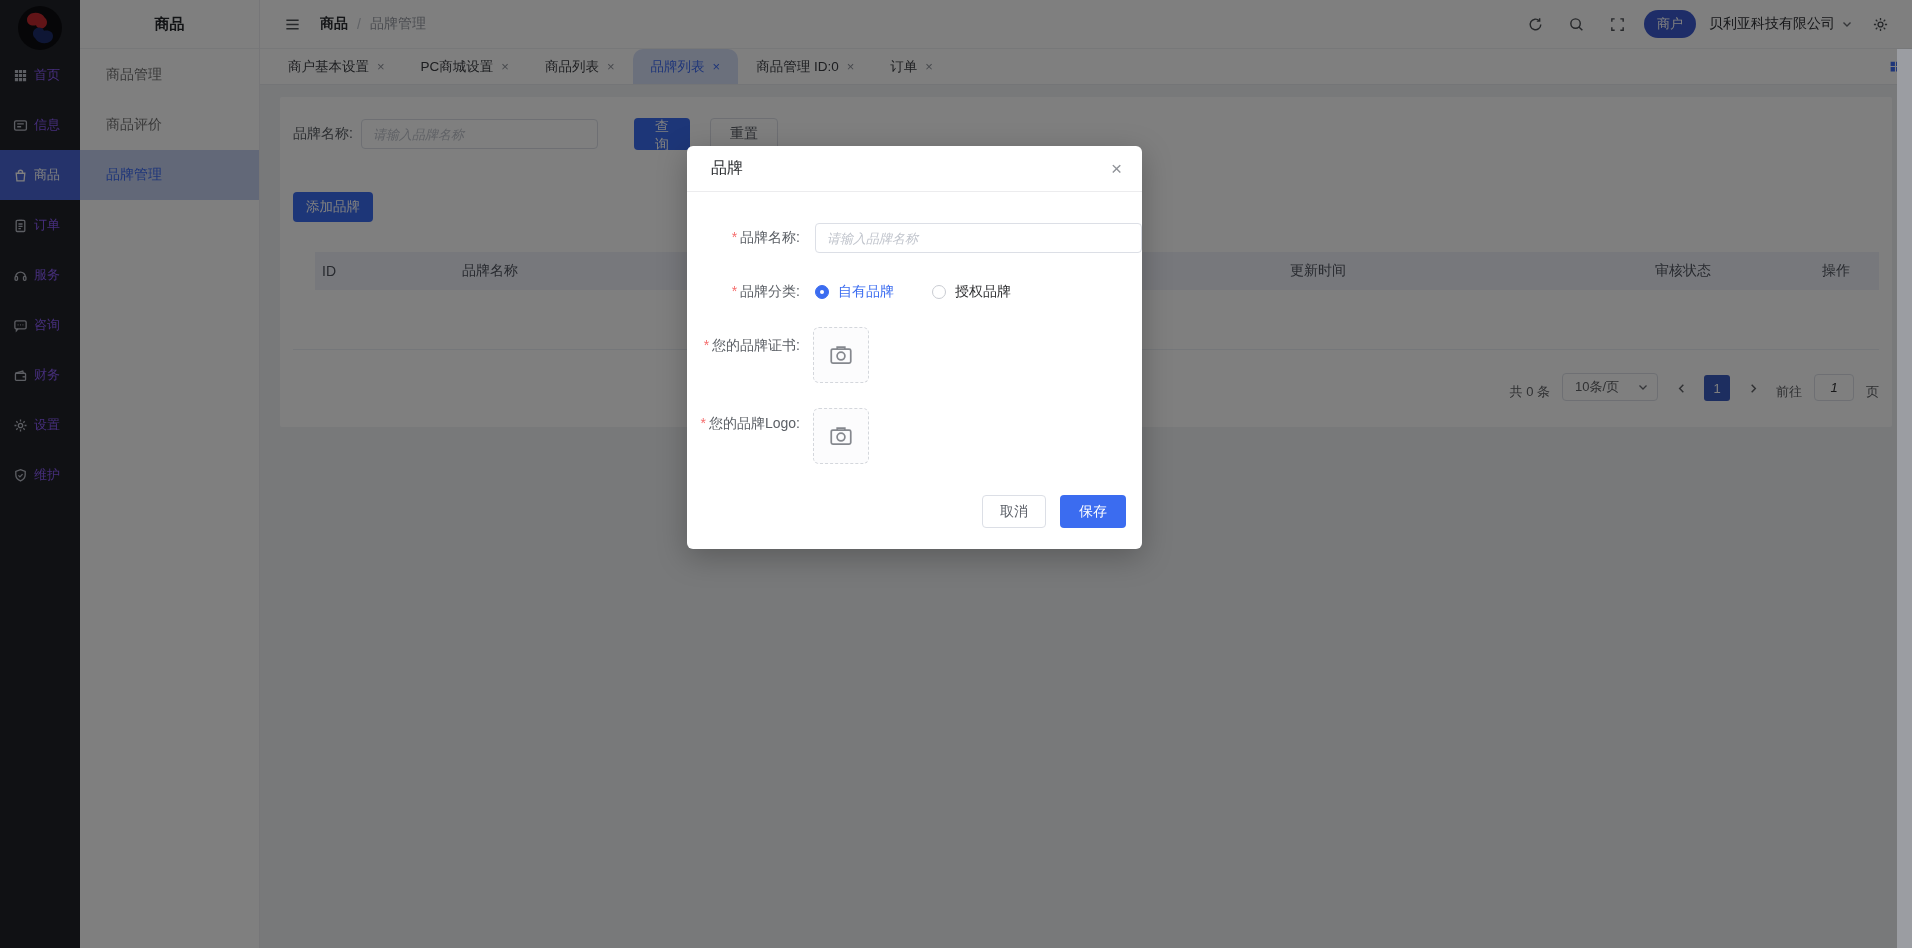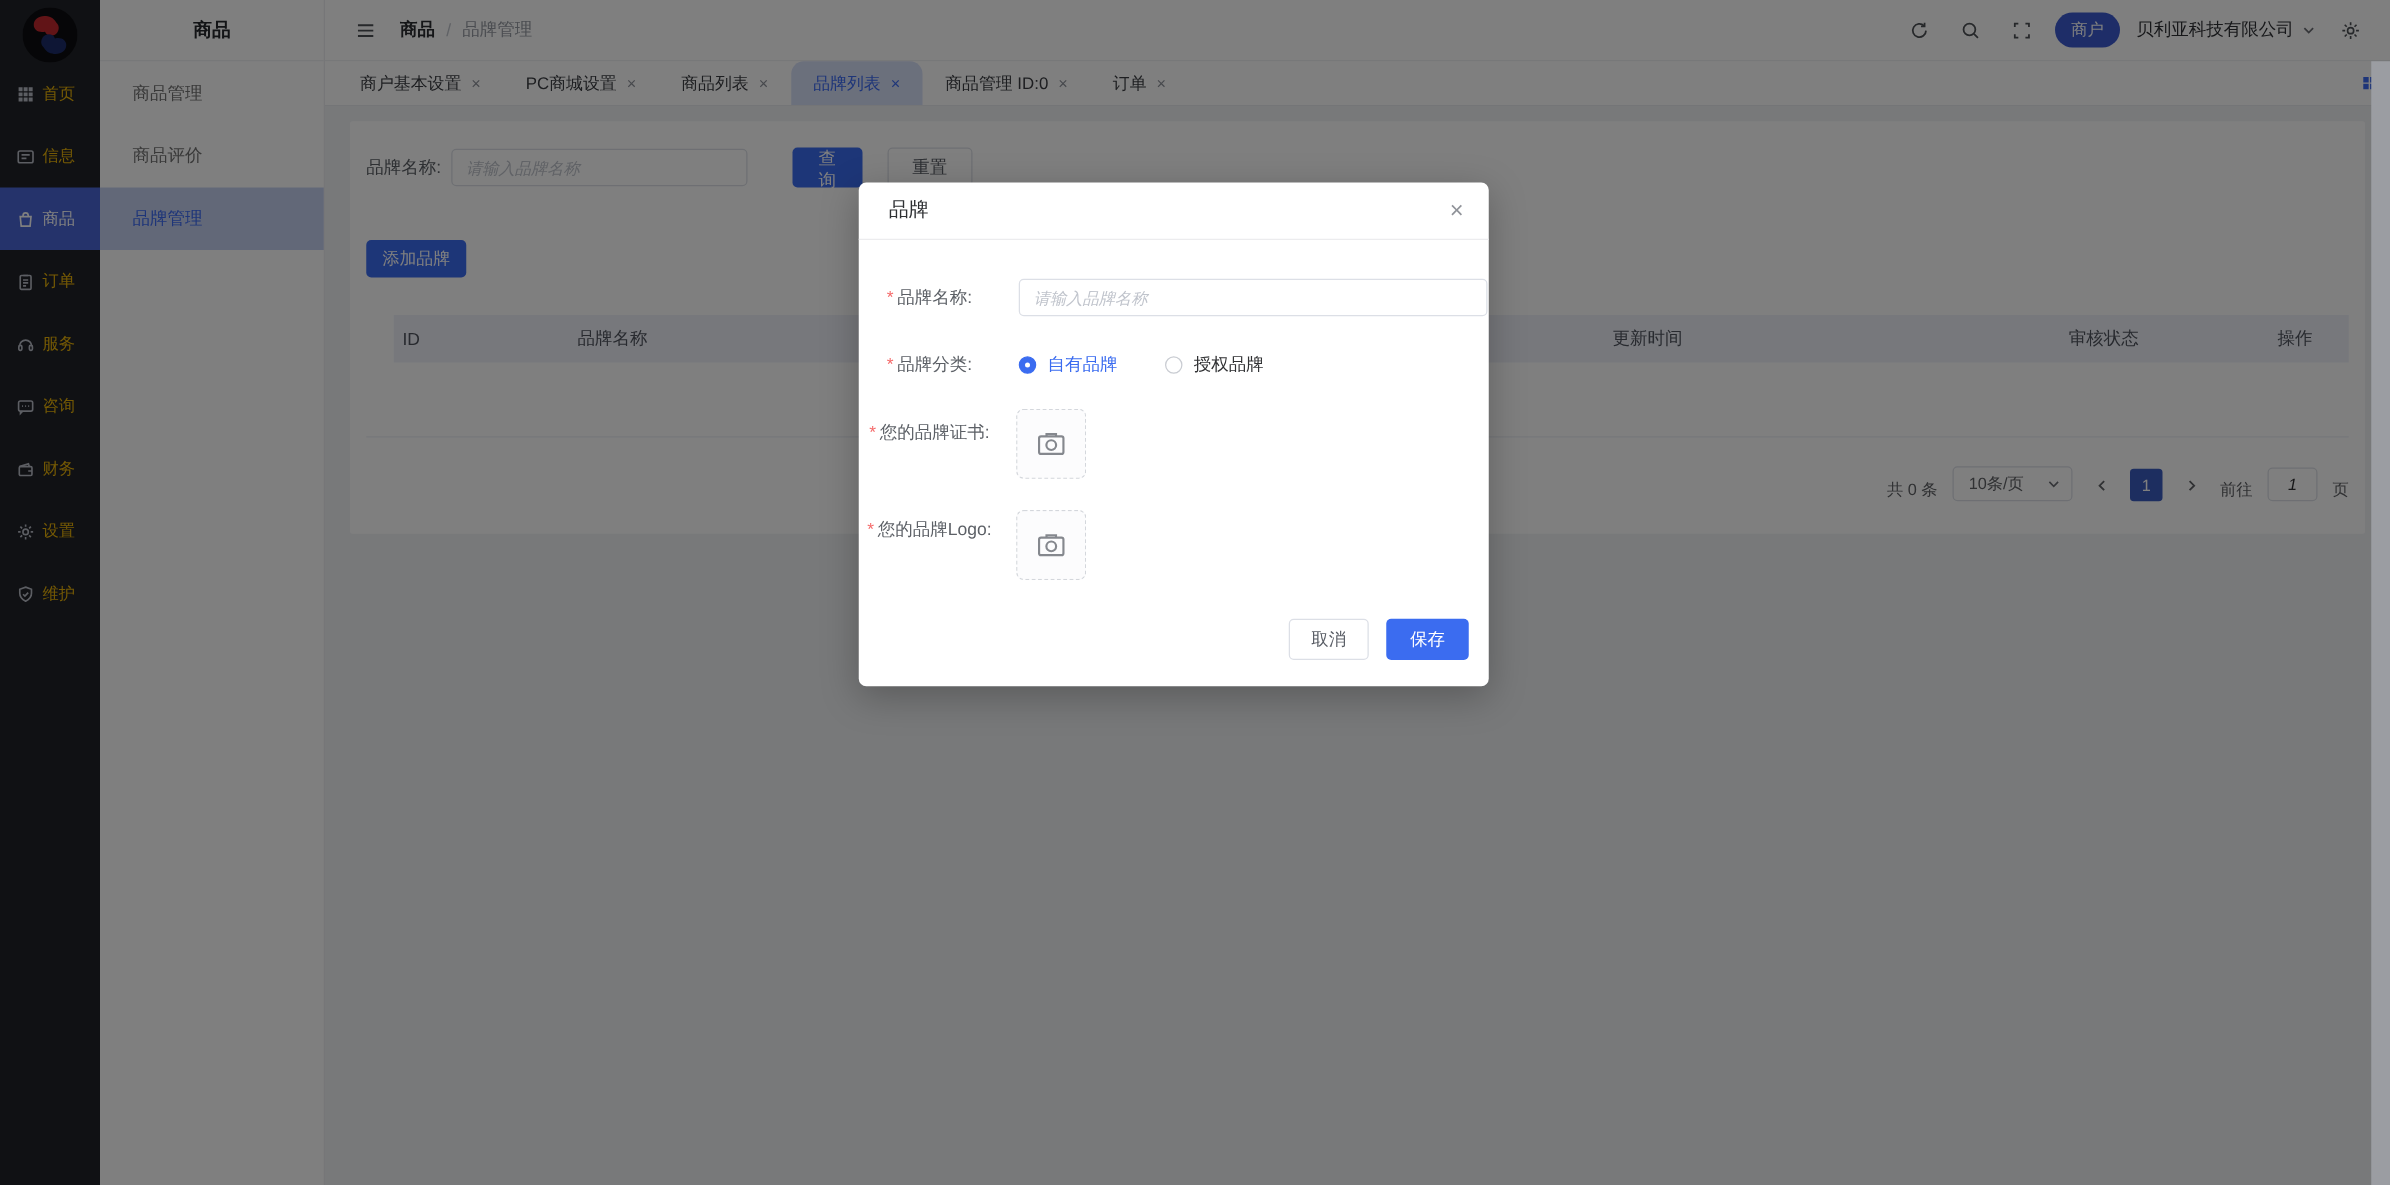--- a/index.html
+++ b/index.html
@@ -4,21 +4,21 @@
 <style>
   * { margin:0; padding:0; box-sizing:border-box; }
   html,body { width:1912px; height:948px; overflow:hidden; }
   body { font-family:"Liberation Sans","DejaVu Sans",sans-serif; font-size:14px; color:#303133; background:#f0f2f5; }
   .app { position:relative; width:1912px; height:948px; }
 
   
   .rail { position:absolute; left:0; top:0; width:80px; height:948px; background:#202228; z-index:1; }
   .logo-wrap { height:56px; display:flex; align-items:center; justify-content:center; }
   .rail-items { position:absolute; top:50px; left:0; right:0; }
-  .rail-item { height:50px; display:flex; align-items:center; padding-left:13px; gap:6px; color:#eab308; font-size:13px; cursor:pointer; }
+  .rail-item { height:50px; display:flex; align-items:center; padding-left:13px; gap:6px; color:#8b5cf6; font-size:13px; cursor:pointer; }
   .rail-item .ric { width:15px; height:15px; flex:0 0 15px; color:#b9bcc6; display:flex; }
   .rail-item.active { background:#4a66d6; color:#ffffff; }
   .rail-item.active .ric { color:#ffffff; }
   .ric svg { width:100%; height:100%; }
 
   
   .submenu { position:absolute; left:80px; top:0; width:180px; height:948px; background:#ffffff; z-index:1; border-right:1px solid #ececf0; }
   .submenu-title { height:49px; display:flex; align-items:center; justify-content:center; font-weight:bold; font-size:15px; color:#26282c; border-bottom:1px solid #eef0f3; }
   .submenu-items { position:absolute; top:50px; left:0; right:0; }
   .submenu-item { height:50px; display:flex; align-items:center; padding-left:26px; font-size:14px; color:#737373; cursor:pointer; }
@@ -70,26 +70,26 @@
   .page-size { width:96px; height:28px; border:1px solid #dcdfe6; border-radius:4px; display:flex; align-items:center; justify-content:space-between; padding:0 8px 0 12px; color:#606266; cursor:pointer; background:#fff; }
   .pg-chev { width:22px; height:26px; display:flex; align-items:center; justify-content:center; color:#606266; cursor:pointer; }
   .pg-chev svg { width:11px; height:11px; }
   .page-num { width:26px; height:26px; background:#3b5cc0; color:#fff; border-radius:3px; display:flex; align-items:center; justify-content:center; font-size:13px; cursor:pointer; }
   .goto-input { width:40px; height:27px; text-align:center; margin:0; }
 
   
   .overlay { position:absolute; inset:0; background:rgba(0,0,0,0.5); z-index:40; }
   .scroll-strip { position:absolute; right:0; top:49px; width:15px; bottom:0; background:#9b9da2; z-index:45; cursor:pointer; }
 
-  .modal { position:absolute; left:687px; top:146px; width:504px; height:403px; background:#ffffff; border-radius:6px; box-shadow:0 8px 30px rgba(0,0,0,0.25); z-index:60; }
+  .modal { position:absolute; left:687px; top:146px; width:455px; height:403px; background:#ffffff; border-radius:6px; box-shadow:0 8px 30px rgba(0,0,0,0.25); z-index:60; }
   .modal-header { height:46px; display:flex; align-items:center; padding:0 20px 0 24px; border-bottom:1px solid #ececee; }
   .modal-title { font-size:16px; color:#2e3033; }
   .modal-close { margin-left:auto; font-size:19px; color:#909399; cursor:pointer; line-height:1; }
   .m-row { position:absolute; left:0; width:100%; display:flex; }
-  .m-label { width:113px; flex:0 0 113px; text-align:center; color:#5c6066; font-size:14px; }
+  .m-label { width:113px; flex:0 0 113px; text-align:right; color:#5c6066; font-size:14px; }
   .req { color:#f56c6c; margin-right:3px; }
   .m-field { margin-left:15px; }
   .row-name { top:76px; height:32px; align-items:center; }
   .modal-input { width:375px; }
   .row-cat { top:132px; height:28px; align-items:center; }
   .radio-group { display:flex; align-items:center; margin-left:15px; gap:38px; }
   .radio-opt { display:flex; align-items:center; gap:9px; cursor:pointer; }
   .radio { width:14px; height:14px; border-radius:50%; border:1px solid #c9ccd2; background:#fff; position:relative; flex:0 0 14px; }
   .radio.checked { background:#3b6cf0; border-color:#3b6cf0; }
   .radio.checked::after { content:""; position:absolute; left:4px; top:4px; width:4px; height:4px; border-radius:50%; background:#fff; }

